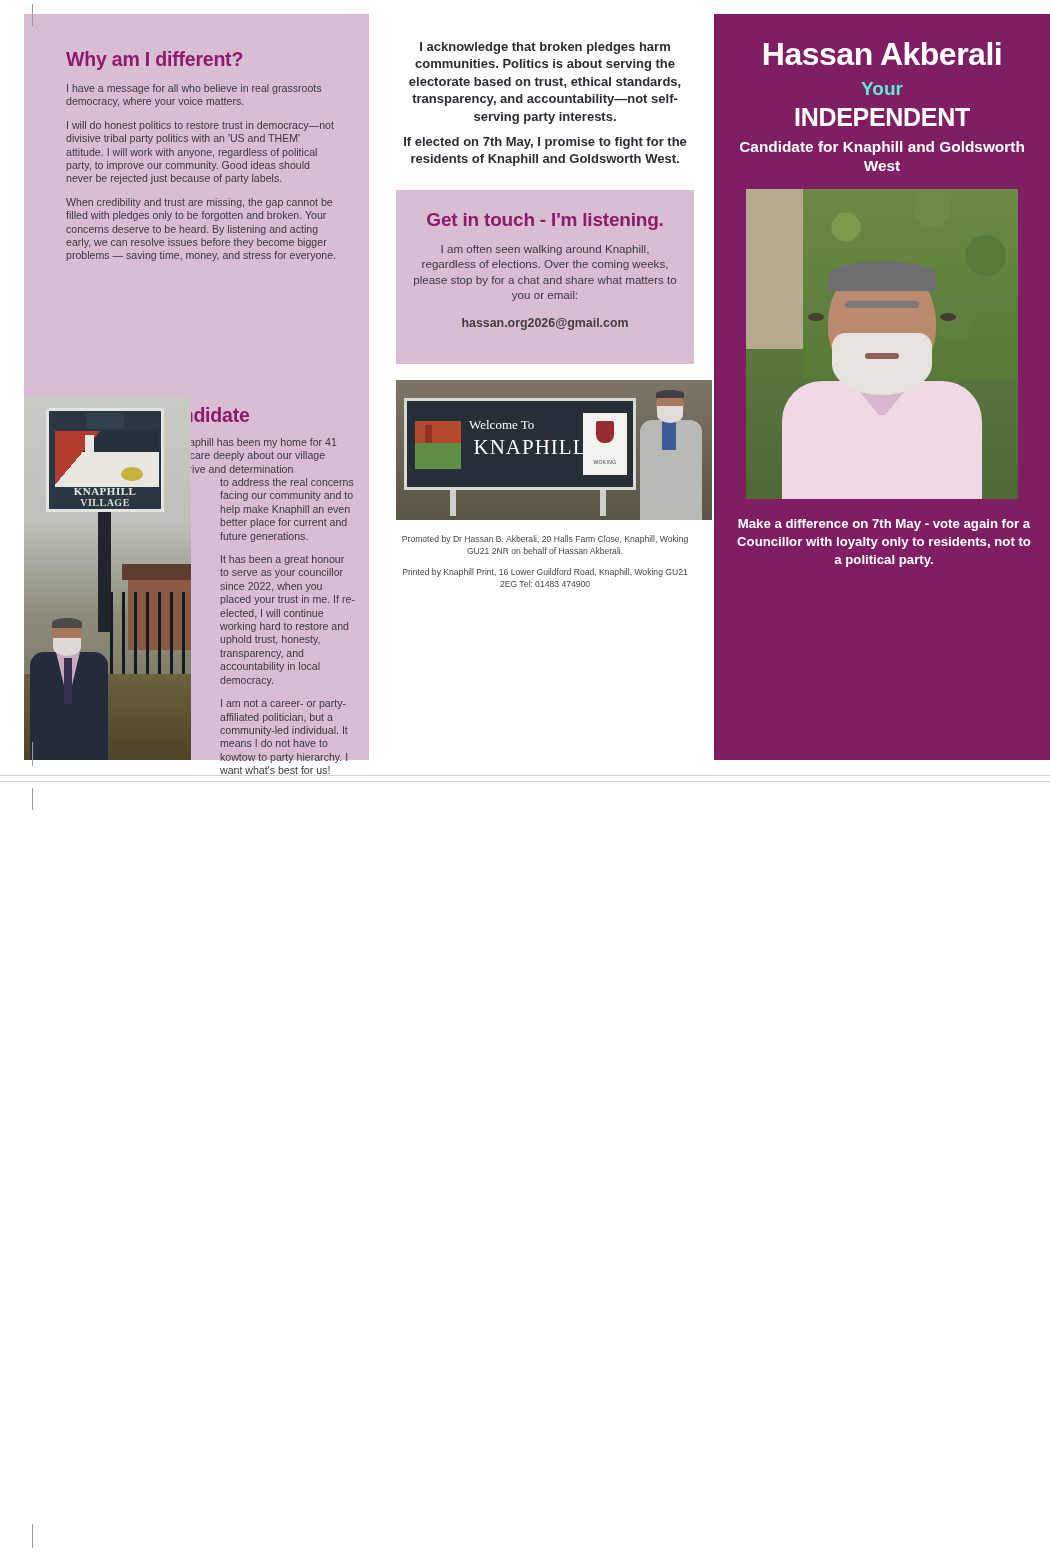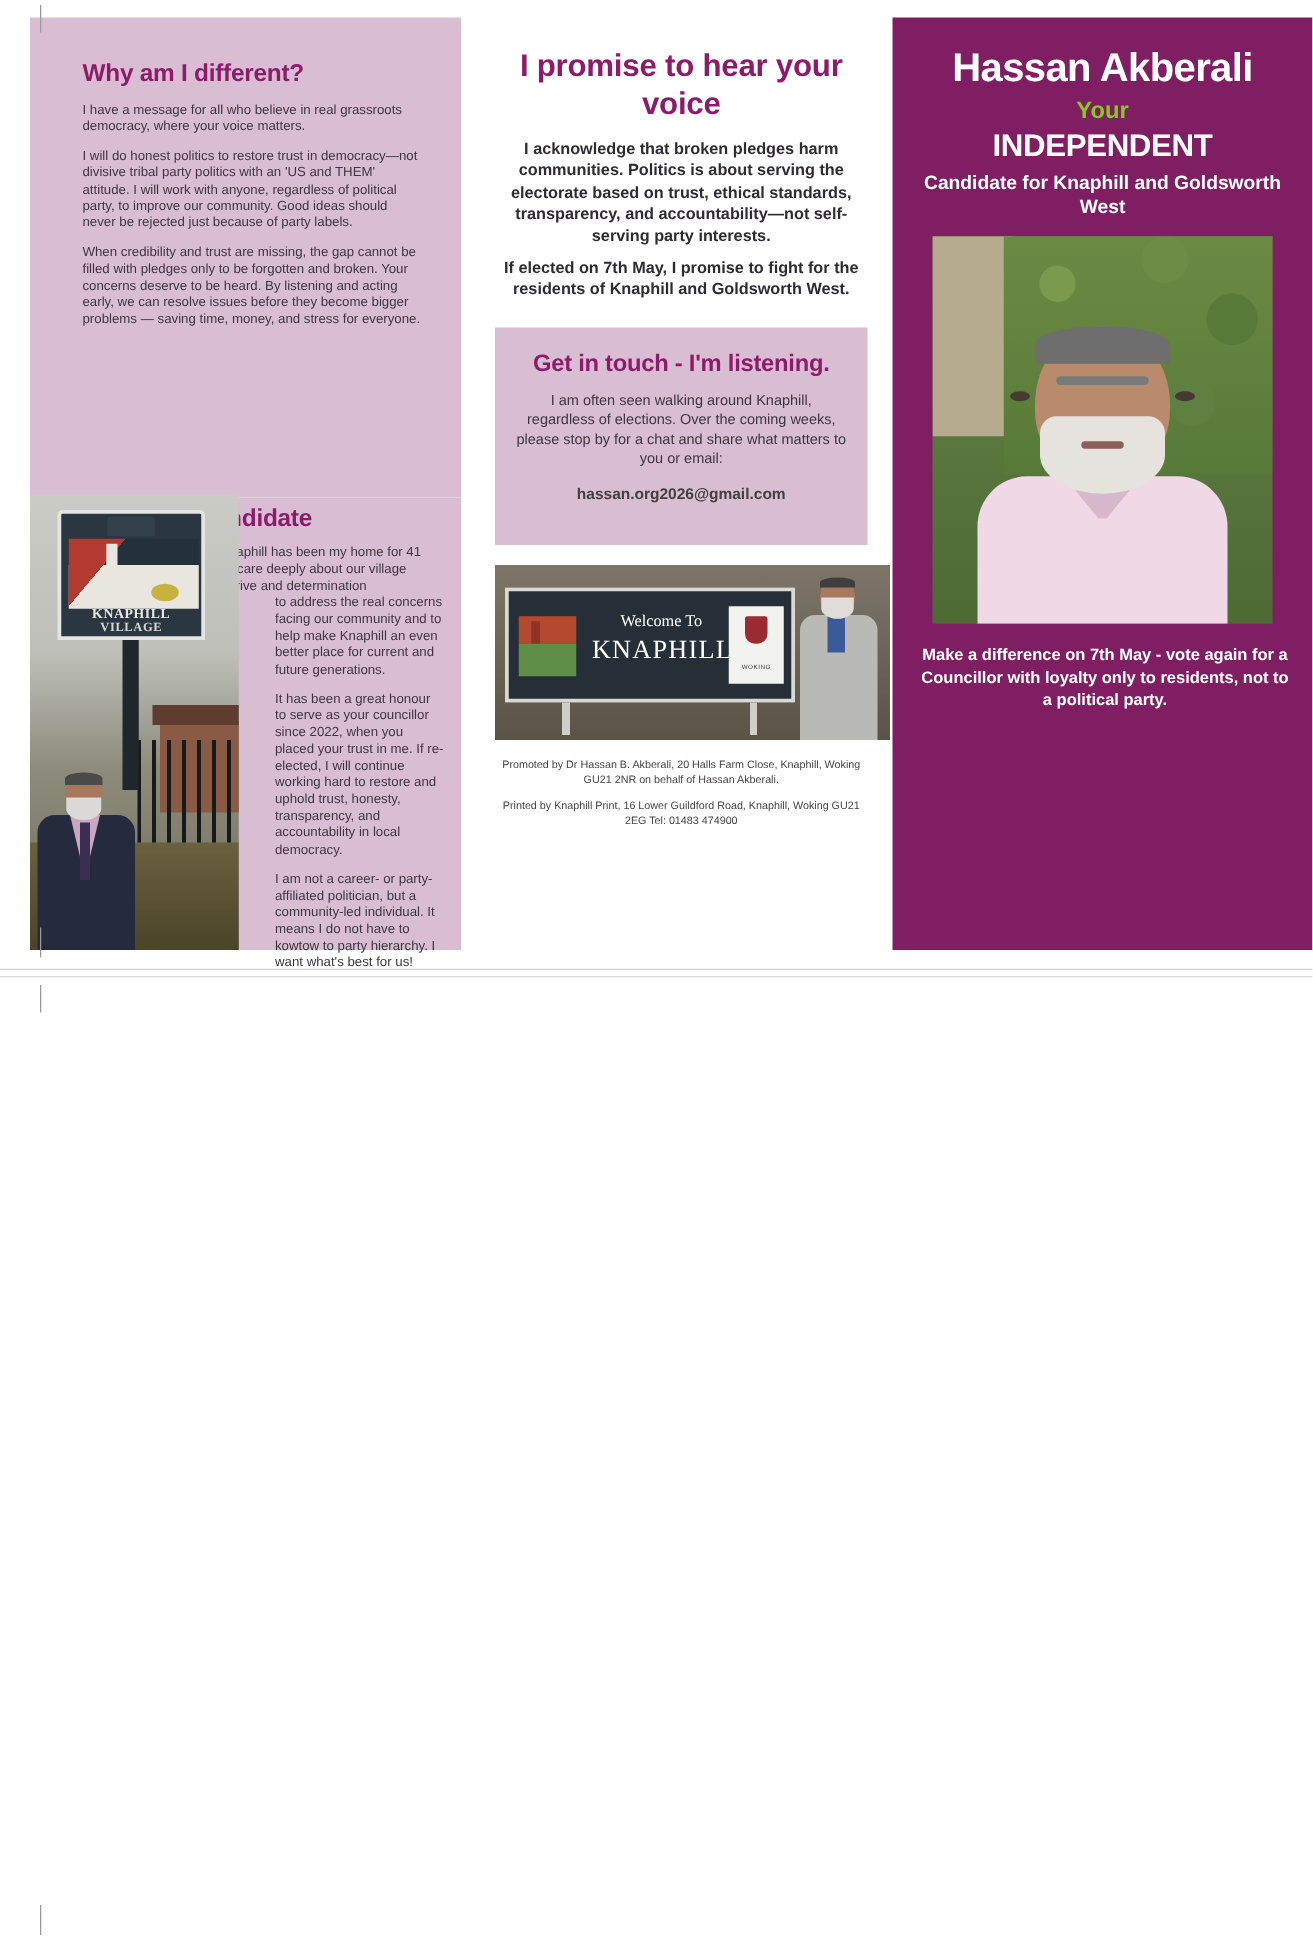--- a/index.html
+++ b/index.html
@@ -110,21 +110,21 @@
     background: linear-gradient(#7d7668 0%, #6b6558 50%, #5a5447 100%);
     overflow: hidden;
   }
   .wsign {
     position:absolute; left: 8px; top: 18px; width: 232px; height: 92px;
     background:#262f38; border:3px solid #d9d9d4;
   }
   .wsign .pic { position:absolute; left:8px; top:20px; width:46px; height:48px;
     background: linear-gradient(#b5492f 0 46%, #5f8f46 46%); }
   .wsign .pic:after{content:"";position:absolute;left:10px;top:4px;width:7px;height:18px;background:#8e3422;}
-  .wsign .wt { position:absolute; left:62px; top:16px; width:120px; text-align:center;
+  .wsign .wt { position:absolute; left:62px; top:16px; width:120px; text-align:left;
     color:#fff; font-family:"Liberation Serif", serif; font-size:13px; }
   .wsign .wk { position:absolute; left:58px; top:34px; width:130px; text-align:center;
     color:#fff; font-family:"Liberation Serif", serif; font-size:21px; letter-spacing:1px; }
   .wsign .crest { position:absolute; right:6px; top:12px; width:44px; height:62px;
     background:#f2f2ee; }
   .wsign .crest:after{content:"WOKING";position:absolute;left:0;right:0;bottom:10px;
     text-align:center;font-size:5px;color:#3a3a3a;letter-spacing:0.4px;}
   .wsign .crest:before{content:"";position:absolute;left:13px;top:8px;width:18px;height:22px;
     background:#9b2b33;border-radius:2px 2px 8px 8px;}
   .wlegs { position:absolute; left:40px; top:108px; width:170px; height:28px;
@@ -233,21 +233,20 @@
       <div class="suit"></div>
       <div class="shirt"></div>
       <div class="tie"></div>
       <div class="head"></div>
       <div class="hair"></div>
       <div class="beard"></div>
     </div>
   </div>
 
   <div class="p1-mid">
-    <div class="h-purple" style="font-size:25px;line-height:30px;text-align:center;margin-bottom:12px;">I promise to hear your voice</div>
     <div style="text-align:center;color:#2f2a33;font-size:13px;line-height:17.4px;font-weight:bold;">
       <p style="margin-bottom:8px;">I acknowledge that broken pledges harm communities. Politics is about serving the electorate based on trust, ethical standards, transparency, and accountability—not self-serving party interests.</p>
       <p>If elected on 7th May, I promise to fight for the residents of Knaphill and Goldsworth West.</p>
     </div>
 
     <div class="getintouch">
       <div class="h-purple" style="font-size:19px;line-height:23px;margin-bottom:10px;">Get in touch - I'm listening.</div>
       <div style="color:#3d3640;font-size:11.6px;line-height:15.4px;">I am often seen walking around Knaphill, regardless of elections. Over the coming weeks, please stop by for a chat and share what matters to you or email:</div>
       <div style="color:#404040;font-size:12.4px;font-weight:bold;margin-top:14px;">hassan.org2026@gmail.com</div>
     </div>
@@ -270,21 +269,21 @@
     </div>
 
     <div class="imprint">
       <p>Promoted by Dr Hassan B. Akberali, 20 Halls Farm Close, Knaphill, Woking GU21 2NR on behalf of Hassan Akberali.</p>
       <p>Printed by Knaphill Print, 16 Lower Guildford Road, Knaphill, Woking GU21 2EG     Tel: 01483 474900</p>
     </div>
   </div>
 
   <div class="p1-right">
     <div style="color:#fff;font-weight:bold;font-size:32px;line-height:36px;letter-spacing:-0.5px;">Hassan Akberali</div>
-    <div style="color:#84cc16;font-weight:bold;font-size:19px;margin-top:6px;">Your</div>
+    <div style="color:#5eead4;font-weight:bold;font-size:19px;margin-top:6px;">Your</div>
     <div style="color:#fff;font-weight:bold;font-size:25px;line-height:34px;letter-spacing:-0.3px;">INDEPENDENT</div>
     <div style="color:#fff;font-weight:bold;font-size:15.4px;line-height:19px;margin-top:3px;">Candidate for Knaphill and Goldsworth West</div>
 
     <div class="cand-photo">
       <div class="cp-wall"></div>
       <div class="cp-leaves"></div>
       <div class="cp-man">
         <div class="shirt"></div>
         <div class="collar"></div>
         <div class="head"></div>

